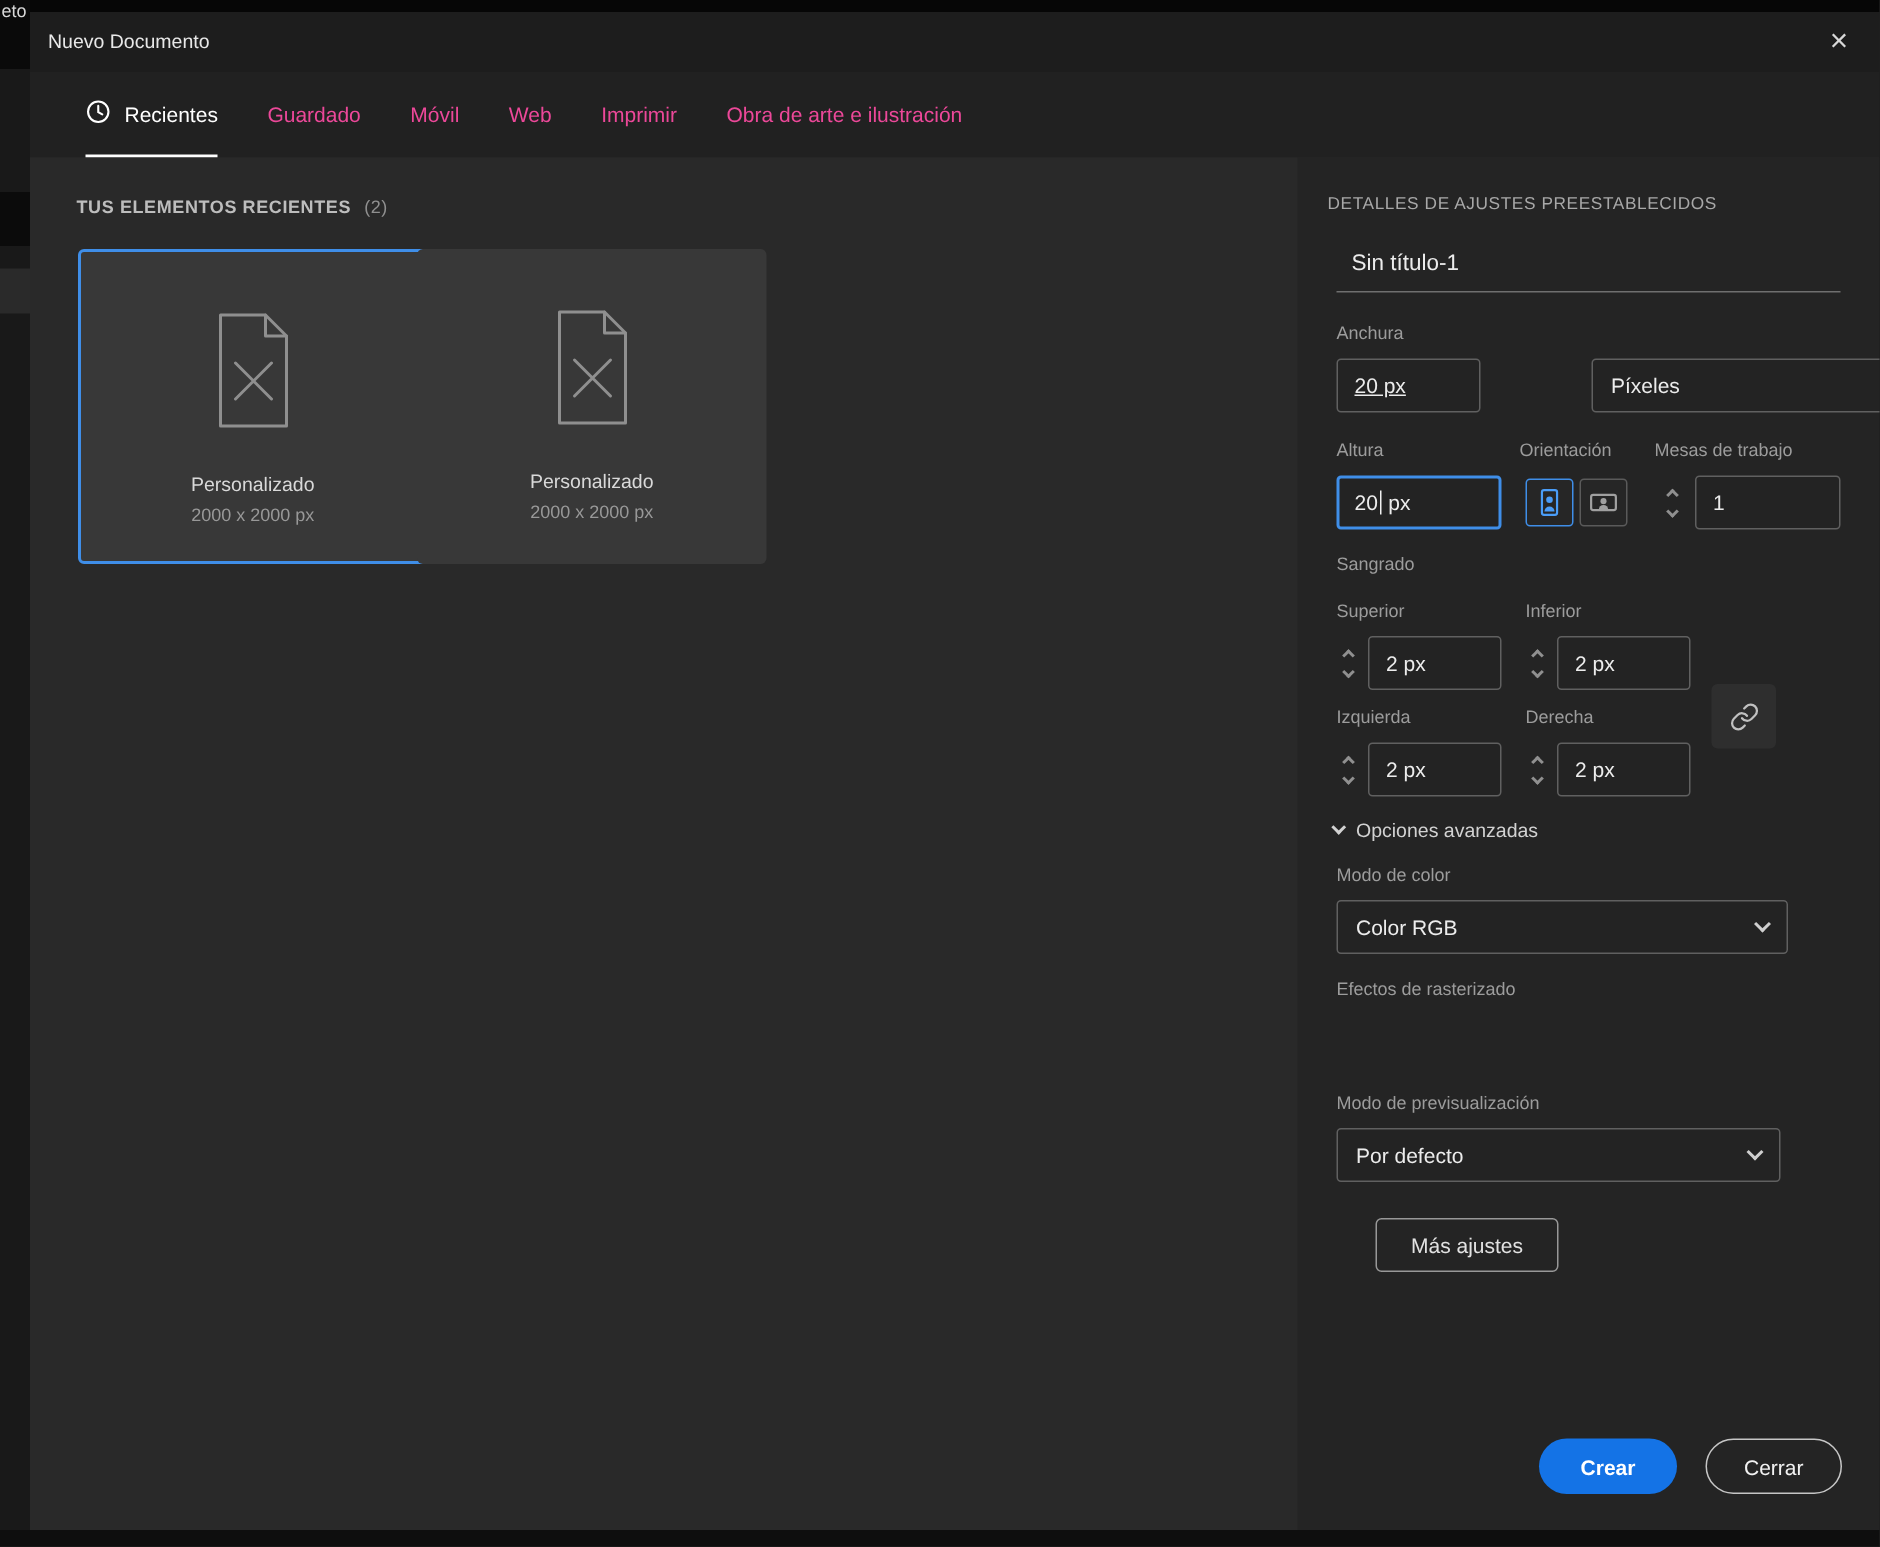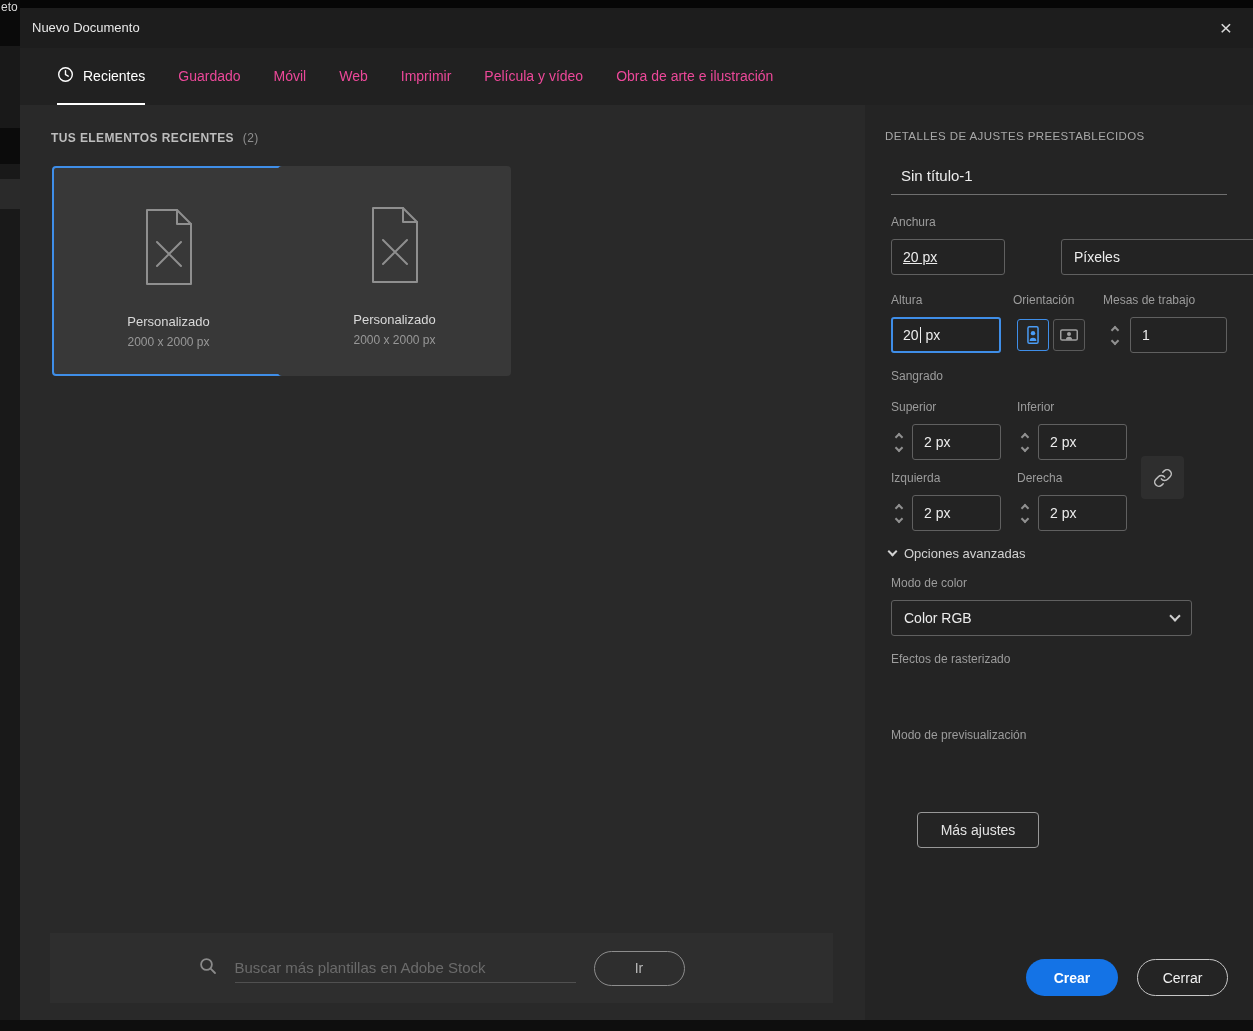--- a/index.html
+++ b/index.html
@@ -146,23 +146,20 @@
     <div class="tab">
       <span>Móvil</span>
     </div>
     <div class="tab">
       <span>Web</span>
     </div>
     <div class="tab">
       <span>Imprimir</span>
     </div>
     <div class="tab">
-      <span>Película y vídeo</span>
-    </div>
-    <div class="tab">
       <span>Obra de arte e ilustración</span>
     </div>
   </div>
 
   <div class="main">
     <div class="recent-heading">
       <span>TUS ELEMENTOS RECIENTES</span>
       <span class="count">(2)</span>
     </div>
 
@@ -183,39 +180,29 @@
         <svg width="78" height="86" viewBox="0 0 78 86" fill="none" stroke="#8f8f8f" stroke-width="2" stroke-linejoin="round" stroke-linecap="round">
           <path d="M17 6 H47 L61 20 V80 H17 Z"></path>
           <path d="M47 6 V20 H61"></path>
           <path d="M27 38 L51 62 M51 38 L27 62"></path>
         </svg>
       </span>
       <span class="name">Personalizado</span>
       <span class="size">2000 x 2000 px</span>
     </div>
 
-    <div class="search-strip">
-      <span>
-        <svg width="18" height="18" viewBox="0 0 18 18" fill="none" stroke="#8a8a8a" stroke-width="1.8" stroke-linecap="round">
-          <circle cx="7.5" cy="7.5" r="5.4"></circle>
-          <path d="M11.6 11.6 L16 16"></path>
-        </svg>
-      </span>
-      <input class="search-input" type="text" placeholder="Buscar más plantillas en Adobe Stock" style="">
-      <div class="ir-btn">Ir</div>
-    </div>
   </div>
 
   <div class="panel">
     <div class="p-heading">DETALLES DE AJUSTES PREESTABLECIDOS</div>
 
     <div class="name-field">Sin título-1</div>
 
     <span class="lbl" style="left:26px; top:110px;">Anchura</span>
-    <div class="field" style="left:26px; top:134px; width:114px;text-decoration:underline;">
+    <div class="field" style="left:26px; top:134px; width:96px;text-decoration:underline;">
       <span>20 px</span>
     </div>
 
     <div class="select" style="left:148px; top:134px; width:218px;margin-left:48px;">
       <span>Píxeles</span>
       <span class="sel-chev"></span>
     </div>
 
     <span class="lbl" style="left:26px; top:188px;">Altura</span>
     <span class="lbl" style="left:148px; top:188px;">Orientación</span>
@@ -304,20 +291,24 @@
 
     <span class="lbl" style="left:26px; top:471px;">Modo de color</span>
     <div class="select" style="left:26px; top:495px; width:301px;">
       <span>Color RGB</span>
       <span class="sel-chev"></span>
     </div>
 
     <span class="lbl" style="left:26px; top:547px;">Efectos de rasterizado</span>
 
     <span class="lbl" style="left:26px; top:623px;">Modo de previsualización</span>
+    <div class="select" style="left:26px; top:647px; width:296px;">
+      <span>Por defecto</span>
+      <span class="sel-chev"></span>
+    </div>
 
     <div class="more-btn">Más ajustes</div>
 
     <div class="create-btn">Crear</div>
     <div class="close-btn">Cerrar</div>
   </div>
 
 </div>
 
 </body></html>

